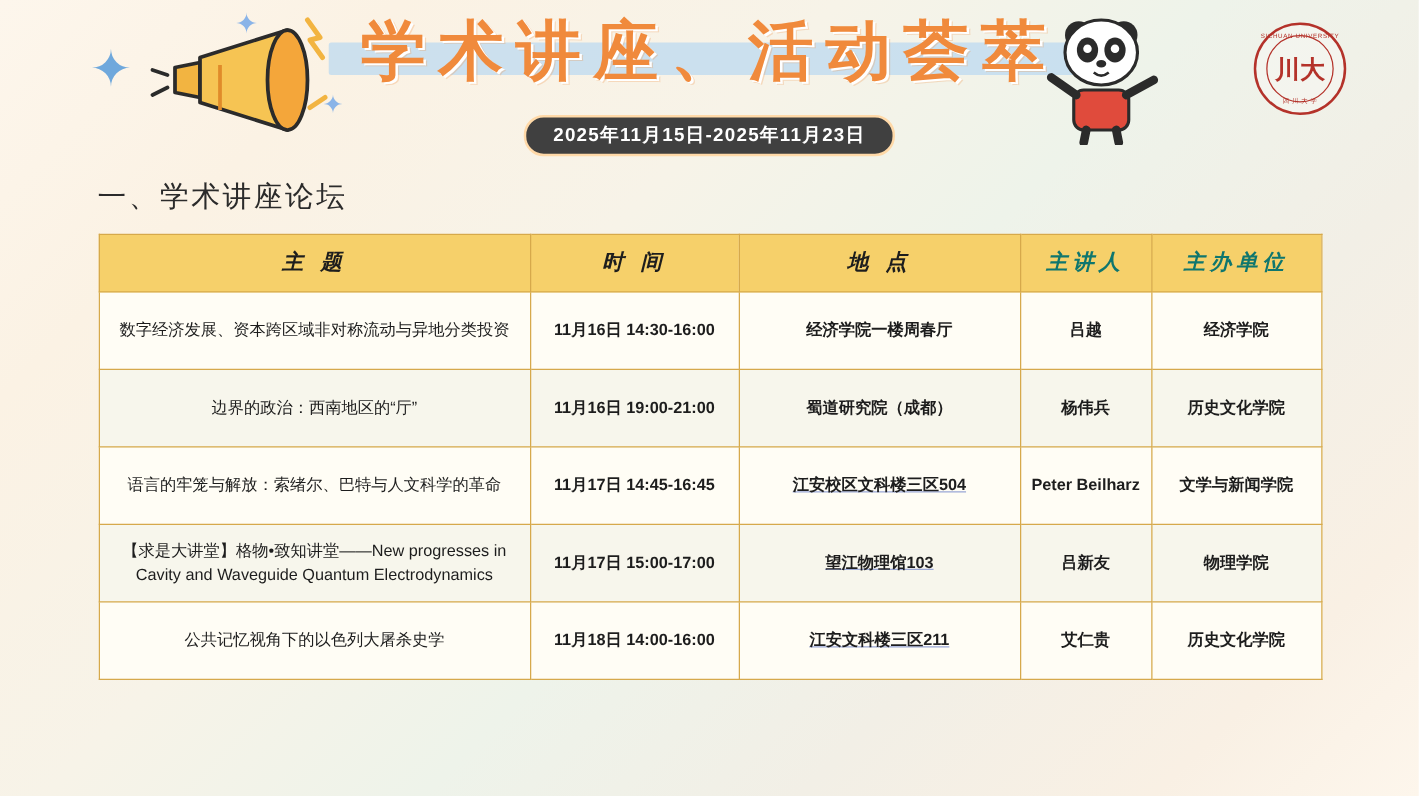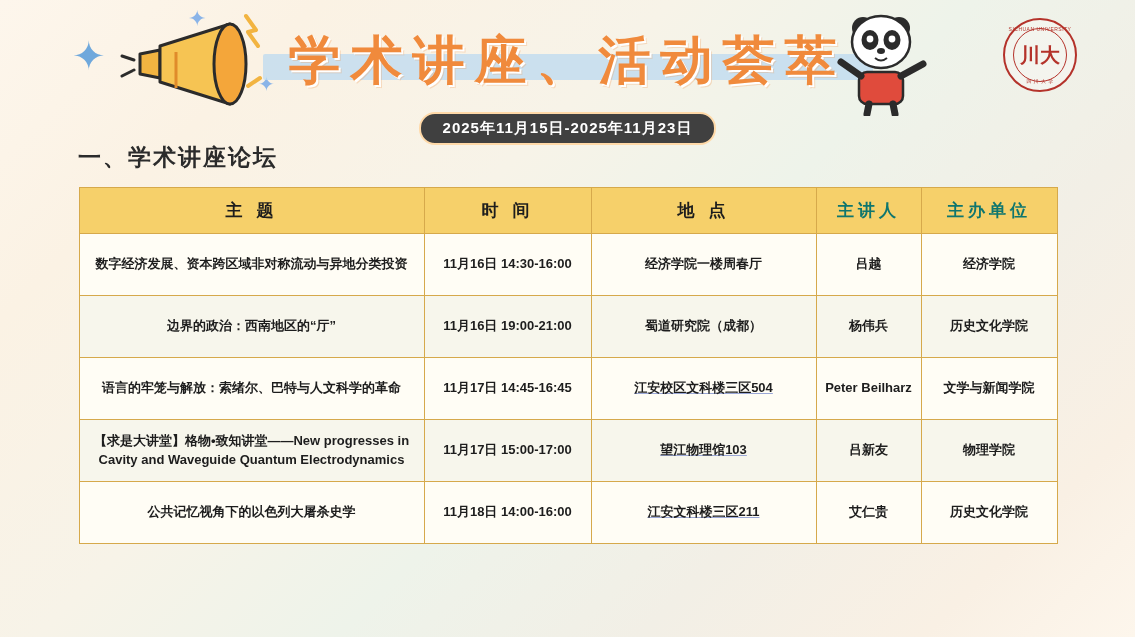--- a/index.html
+++ b/index.html
@@ -30,21 +30,21 @@
   .sparkle.s1 { left: 72px; top: 36px; font-size: 40px; }
   .sparkle.s2 { left: 188px; top: 8px;  font-size: 22px; color:#8ab4e8;}
   .sparkle.s3 { left: 258px; top: 74px; font-size: 20px; color:#8ab4e8;}
 
   
   .megaphone { position: absolute; left: 120px; top: 8px; width: 150px; height: 100px; }
 
   
   .title-wrap {
     position: absolute;
-    left: 0; right: 0; top: 20px;
+    left: 0; right: 0; top: 0;
     text-align: center;
   }
   .main-title {
     display: inline-block;
     position: relative;
     font-family: "DejaVu Serif", serif;
     font-size: 52px;
     font-weight: bold;
     letter-spacing: 10px;
     color: #f08a3c;
@@ -110,21 +110,21 @@
     letter-spacing: .5px;
     white-space: nowrap;
   }
   .seal .seal-top { top: 6px; }
   .seal .seal-bottom { bottom: 6px; }
 
   
   .section-heading {
     margin: 10px 0 0 78px;
     font-size: 23px;
-    font-weight: bold;
+    font-weight: normal;
     color: #2b2b2b;
     font-family: "DejaVu Serif", serif;
     letter-spacing: 2px;
   }
 
   
   .table-wrap {
     margin: 14px auto 0;
     width: 978px;
   }
@@ -145,26 +145,27 @@
     font-family: "Liberation Sans", sans-serif;
     line-height: 1.45;
   }
   thead th {
     background: #f6d06a;
     font-size: 17px;
     font-weight: bold;
     letter-spacing: 4px;
     height: 46px;
     font-family: "DejaVu Serif", serif;
+    font-style: italic;
   }
   thead th.red { color: #0f766e; }
   tbody tr { height: 62px; }
   tbody tr:nth-child(odd)  td { background: #fffdf5; }
   tbody tr:nth-child(even) td { background: #f7f6ec; }
-  td.topic { font-weight: bold; }
+  td.topic { font-weight: normal; }
   td.time { font-weight: bold; }
   td.place { font-weight: bold; }
   td.speaker { font-weight: bold; }
   td.host { font-weight: bold; }
   .u-underline { text-decoration: underline; text-decoration-color: #9aa7d6; text-decoration-thickness: 1px; }
 
   col.c1 { width: 345px; }
   col.c2 { width: 167px; }
   col.c3 { width: 225px; }
   col.c4 { width: 105px; }

